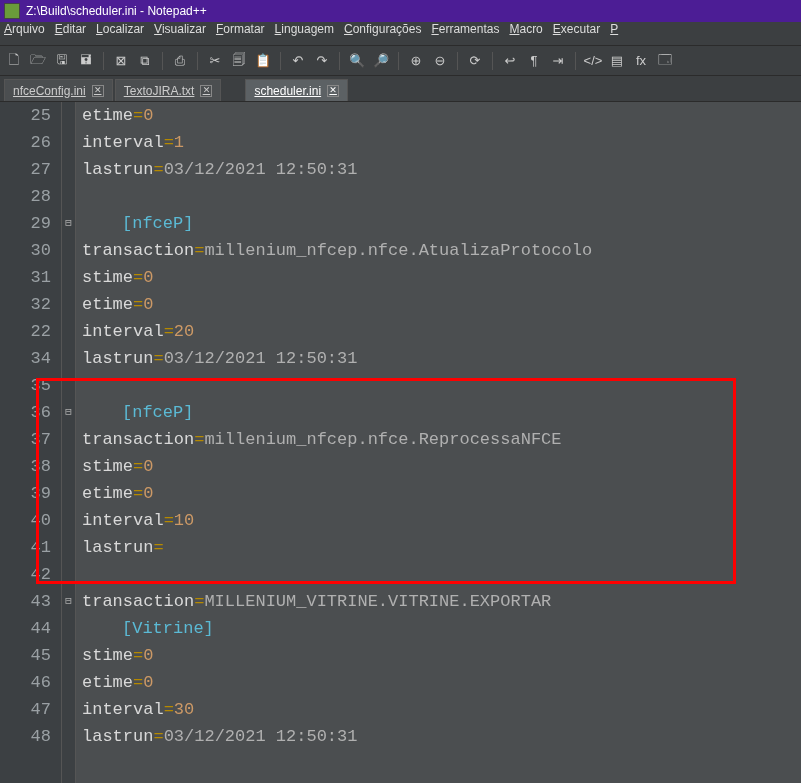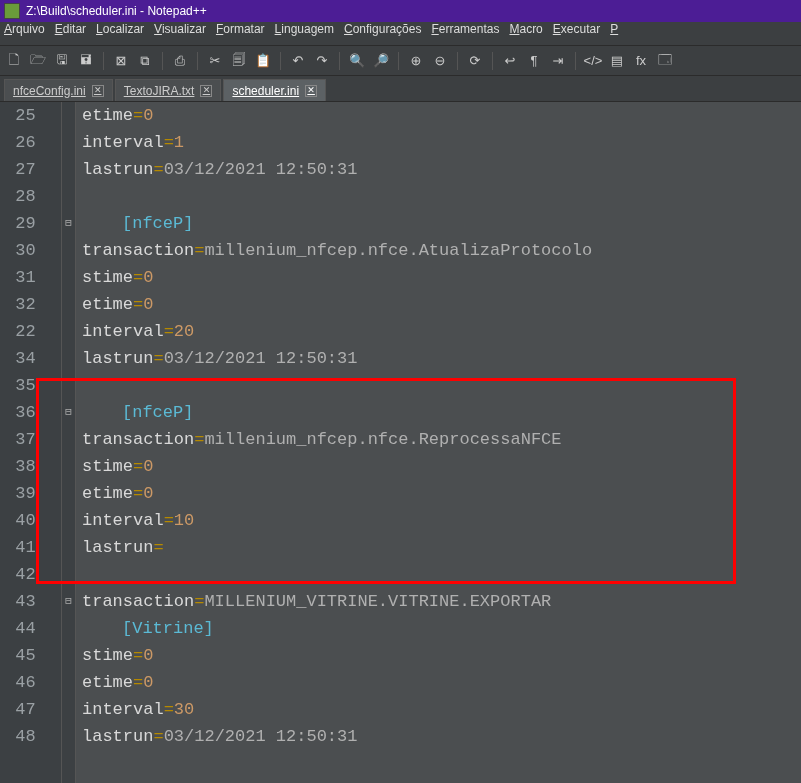--- a/index.html
+++ b/index.html
@@ -75,20 +75,21 @@
     font-size: 12px;
     border: 1px solid #555;
     border-bottom: none;
     margin-right: 2px;
     cursor: pointer;
     text-decoration: underline;
   }
   .tab.active {
     background: #5c6164;
     color: #fff;
+    margin-left: 22px;
   }
   .tab-close {
     width: 12px; height: 12px;
     border: 1px solid #888;
     display: flex; align-items: center; justify-content: center;
     font-size: 9px;
     line-height: 1;
   }
   .editor {
     display: flex;
@@ -101,21 +102,21 @@
   }
   .gutter {
     width: 62px;
     background: #3c4043;
     color: #9aa0a4;
     text-align: right;
     padding-right: 10px;
     border-right: 1px solid #555;
     user-select: none;
   }
-  .gutter .ln { height: 27px; text-align: center; }
+  .gutter .ln { height: 27px; }
   .fold-col {
     width: 14px;
     background: #3c4043;
     border-right: 1px solid #555;
   }
   .fold-mark {
     height: 27px;
     display: flex;
     align-items: center;
     justify-content: center;

